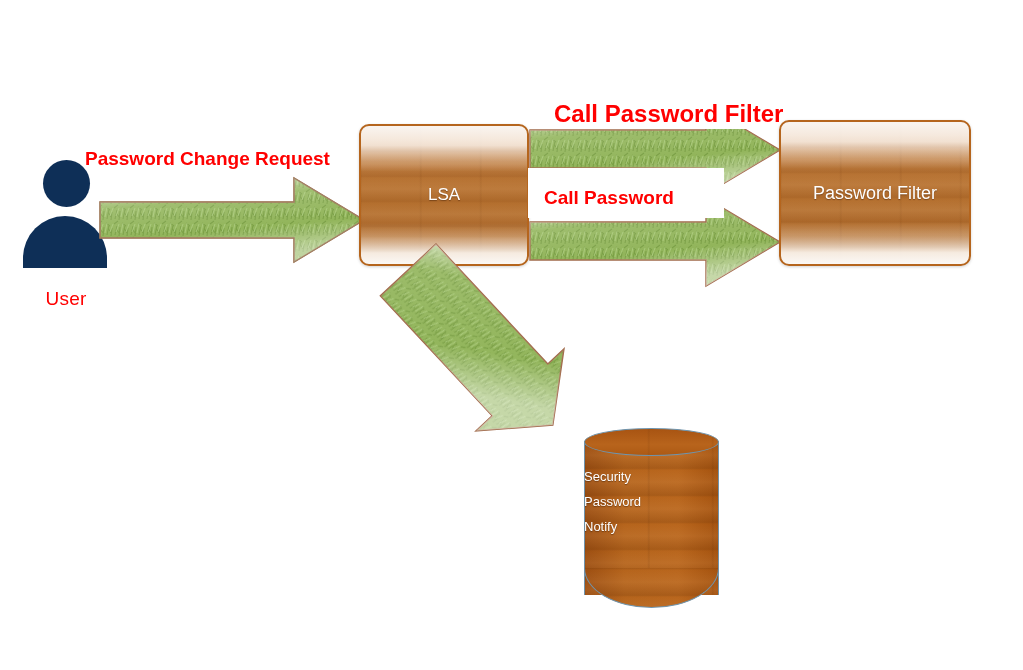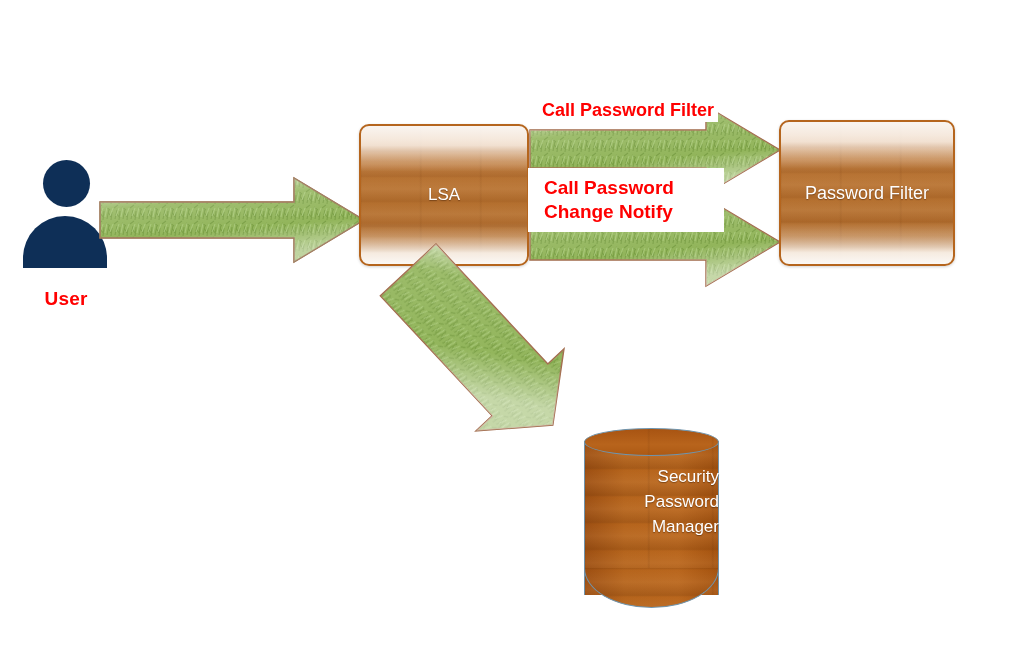--- a/index.html
+++ b/index.html
@@ -34,21 +34,21 @@
     width: 84px; height: 52px;
     background: #0e2f57;
     border-radius: 42px 42px 0 0;
   }
   #user-label {
     position: absolute;
     left: 20px; top: 288px;
     width: 92px;
     text-align: center;
     color: #ff0000;
-    font-weight: bold;
+    font-weight: normal;
     font-size: 19px;
     letter-spacing: 0.2px;
   }
 
   
   .wood-box {
     border: 2px solid #b5651d;
     border-radius: 10px;
     box-sizing: border-box;
     overflow: hidden;
@@ -81,51 +81,51 @@
     top: 50%;
     transform: translateY(-50%);
     text-align: center;
     color: #ffffff;
     font-size: 18px;
     font-weight: normal;
     text-shadow: 0 1px 1px rgba(60,25,0,0.45);
   }
   #lsa-box  { left: 359px; top: 124px; width: 170px; height: 142px; }
   #lsa-box .wood-box-label { font-size: 17px; }
-  #password-filter-box { left: 779px; top: 120px; width: 176px; height: 146px; }
+  #password-filter-box { left: 779px; top: 120px; width: 192px; height: 146px; }
 
   
   .arrow-svg { position: absolute; overflow: visible; }
   #arrow-request  { left: 98px;  top: 172px; width: 268px; height: 96px; }
   #arrow-top      { left: 528px; top: 104px; width: 255px; height: 92px; }
   #arrow-bottom   { left: 528px; top: 196px; width: 255px; height: 92px; }
   #arrow-sam      { left: 412px; top: 258px; width: 220px; height: 208px; }
 
   
   .red-label {
     position: absolute;
     color: #ff0000;
     font-weight: bold;
     white-space: nowrap;
   }
   #label-password-change-request {
     left: 85px; top: 148px;
     font-size: 19px;
   }
   #label-call-password-filter {
-    left: 538px; top: 99px;
-    font-size: 18px;
+    left: 550px; top: 99px;
+    font-size: 24px;
     background: #ffffff;
     padding: 1px 4px;
   }
   #label-call-password-change-notify {
     left: 528px; top: 168px;
     width: 196px;
     background: #ffffff;
-    padding: 8px 8px 8px 16px;
+    padding: 18px 8px 8px 16px;
     font-size: 19px;
     line-height: 24px;
     box-sizing: border-box;
     white-space: normal;
   }
 
   
   #sam-cylinder { left: 584px; top: 428px; width: 135px; height: 180px; }
   .cyl-body {
     position: absolute;
@@ -175,23 +175,23 @@
         rgba(90,45,10,0.10) 0px,
         rgba(90,45,10,0.00) 1.5px,
         rgba(90,45,10,0.00) 62px,
         rgba(90,45,10,0.12) 64px),
       linear-gradient(to bottom, #a85412 0%, #b8641c 60%, #ad5a14 100%);
   }
   #sam-label {
     position: absolute;
     left: 0; top: 36px;
     width: 135px;
-    text-align: right;
+    text-align: left;
     color: #ffffff;
-    font-size: 17px;
+    font-size: 13px;
     line-height: 25px;
     text-shadow: 0 1px 1px rgba(60,25,0,0.5);
   }
   .sam-line { display: block; }
 </style>
 </head>
 <body>
 
 <div id="canvas">
 
@@ -220,20 +220,21 @@
         <stop offset="70%" stop-color="#ffffff" stop-opacity="0.05"></stop>
         <stop offset="100%" stop-color="#ffffff" stop-opacity="0.45"></stop>
       </linearGradient>
     </defs>
     <g>
       <polygon points="2,30 196,30 196,6 266,48 196,90 196,66 2,66" fill="url(#grassReq)" stroke="#a06a4a" stroke-width="1.4"></polygon>
       <polygon points="2,30 196,30 196,6 266,48 196,90 196,66 2,66" fill="url(#sheenReq)" stroke="none"></polygon>
       <path d="M2,30 L196,30 L196,6 L266,48 L196,90 L196,66 L2,66 Z" fill="none" stroke="#9e8466" stroke-width="1.1" opacity="0.9"></path>
     </g>
   </svg>
+  <div class="red-label" id="label-password-change-request">Password Change Request</div>
 
   <div class="abs wood-box" id="lsa-box">
     <div class="wood-box-label">LSA</div>
   </div>
 
   <svg class="arrow-svg" id="arrow-top" viewBox="0 0 255 92">
     <defs>
       <pattern id="grassTop" width="16" height="16" patternUnits="userSpaceOnUse">
         <rect width="16" height="16" fill="#8cb152"></rect>
         <path d="M1 15 L3 6 M5 16 L6 7 M9 15 L11 5 M13 16 L14 8 M2 9 L6 14 M10 8 L13 13 M0 4 L4 1 M8 3 L12 6" stroke="#6f9637" stroke-width="1.1" fill="none" opacity="0.85"></path>
@@ -268,21 +269,20 @@
       </linearGradient>
     </defs>
     <g>
       <polygon points="2,26 178,26 178,2 252,46 178,90 178,64 2,64" fill="url(#grassBot)" stroke="#a06a4a" stroke-width="1.4"></polygon>
       <polygon points="2,26 178,26 178,2 252,46 178,90 178,64 2,64" fill="url(#sheenBot)" stroke="none"></polygon>
     </g>
   </svg>
 
   <div class="red-label" id="label-call-password-change-notify">
     <span class="sam-line">Call Password</span>
-    <span class="sam-line">Change Notify</span>
   </div>
 
   <div class="abs wood-box" id="password-filter-box">
     <div class="wood-box-label">Password Filter</div>
   </div>
 
   <svg class="arrow-svg" id="arrow-sam" viewBox="0 0 220 208">
     <defs>
       <pattern id="grassSam" width="16" height="16" patternUnits="userSpaceOnUse">
         <rect width="16" height="16" fill="#8cb152"></rect>
@@ -302,17 +302,17 @@
     </g>
   </svg>
 
   <div class="abs" id="sam-cylinder">
     <div class="cyl-body"></div>
     <div class="cyl-bottom"></div>
     <div class="cyl-top"></div>
     <div id="sam-label">
       <span class="sam-line">Security</span>
       <span class="sam-line">Password</span>
-      <span class="sam-line">Manager</span>
+      <span class="sam-line">Notify</span>
     </div>
   </div>
 
 </div>
 
 </body></html>

